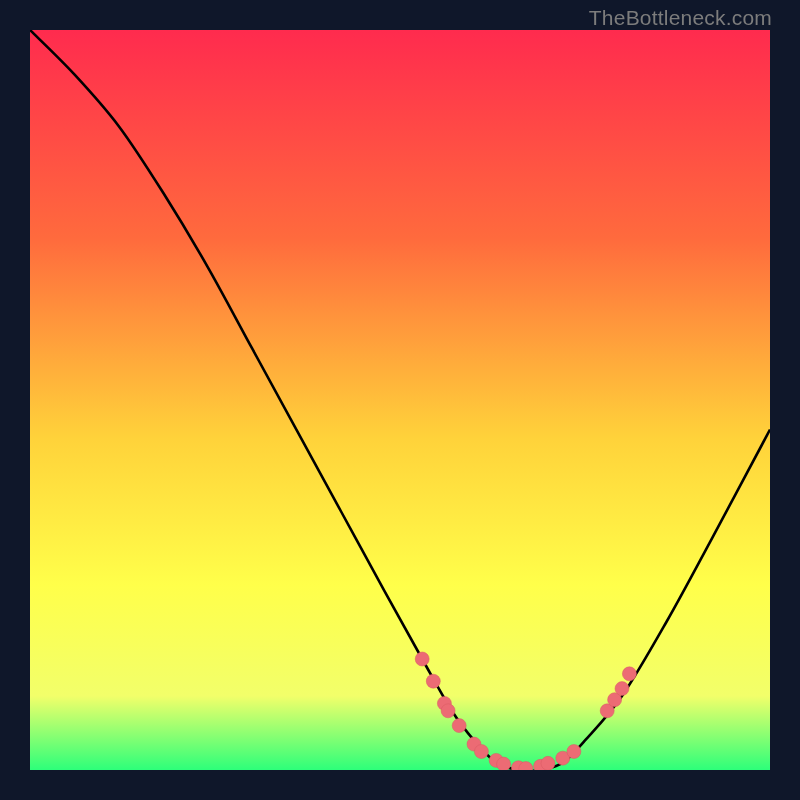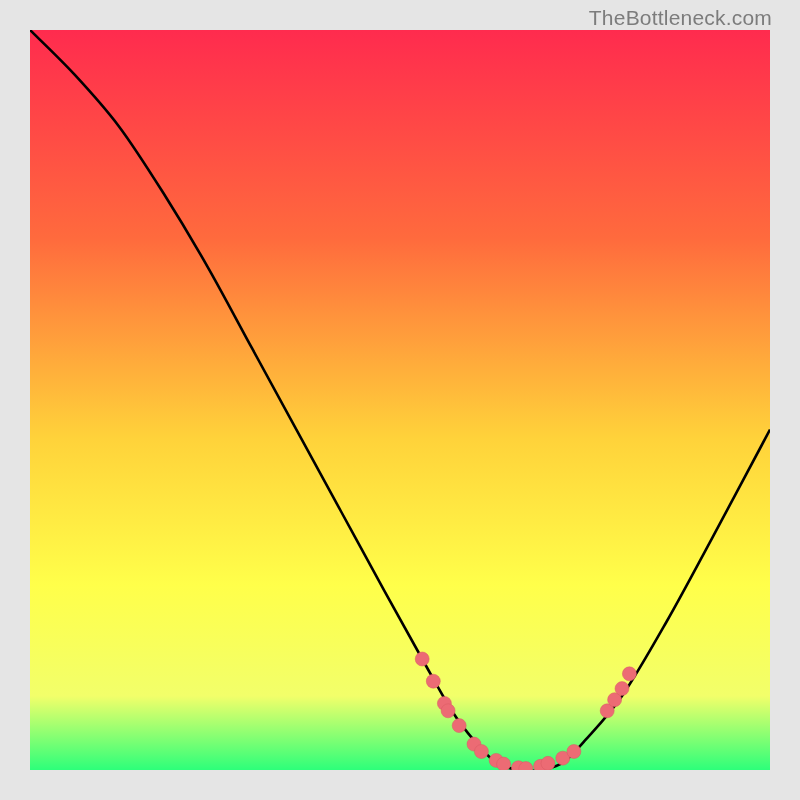--- a/index.html
+++ b/index.html
@@ -9,21 +9,21 @@
     background: #000;
     position: relative;
     font-family: Arial, sans-serif;
   }
   .frame {
     position: absolute;
     top: 0;
     left: 0;
     width: 800px;
     height: 800px;
-    background: #e5e5e5;
+    background: #0f172a;
   }
   .plot-area {
     position: absolute;
     top: 30px;
     left: 30px;
     width: 740px;
     height: 740px;
     overflow: hidden;
   }
   .gradient-bg {

